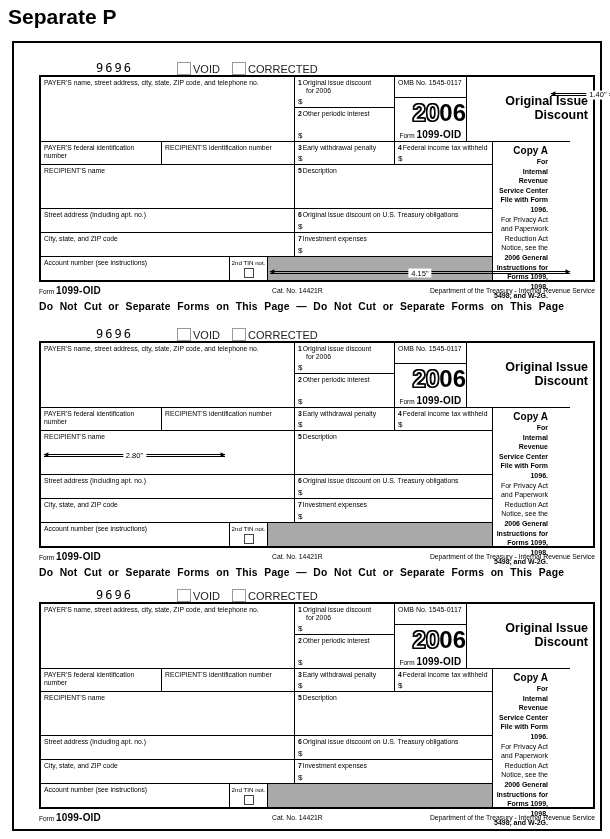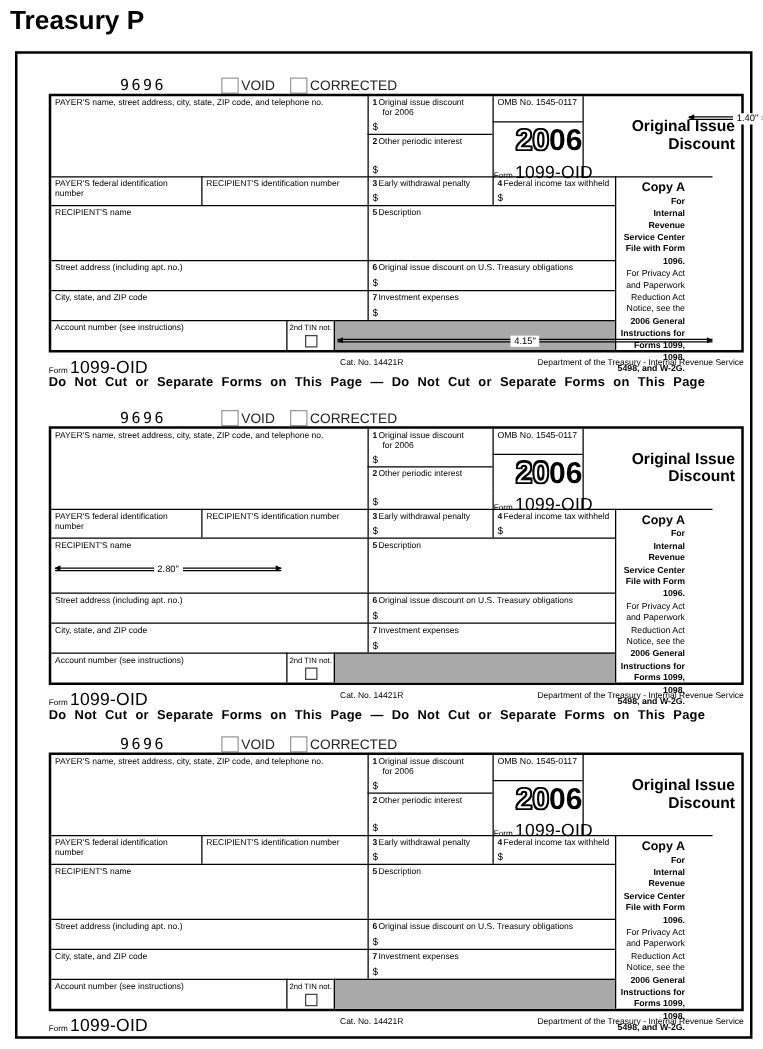--- a/index.html
+++ b/index.html
@@ -33,21 +33,21 @@
   .c-payer{left:0;top:0;width:253px;height:64px;}
   .c-box1{left:253px;top:0;width:100px;height:31px;}
   .c-box2{left:253px;top:31px;width:100px;height:33px;}
   .c-omb{left:353px;top:0;width:72px;height:21px;font-size:7px;}
   .c-year{left:353px;top:21px;width:72px;height:31px;text-align:right;padding:0;}
   .year{font-size:24px;font-weight:bold;line-height:30px;letter-spacing:0;}
   .yr-outline{color:#fff;-webkit-text-stroke:1.1px #000;
               text-shadow:-1px -1px 0 #000,1px -1px 0 #000,-1px 1px 0 #000,1px 1px 0 #000;}
   .c-formline{left:353px;top:52px;width:72px;height:12px;text-align:center;padding:0;white-space:nowrap;}
   .fw{font-size:6.5px;}
-  .fn{font-weight:normal;font-size:14px;letter-spacing:0.2px;}
+  .fn{font-weight:bold;font-size:10px;letter-spacing:0.2px;}
   .vline-year{position:absolute;left:425px;top:0;height:64px;width:0;border-left:1px solid #000;}
   .c-title{left:425px;top:0;width:127px;height:64px;text-align:right;padding:17px 5px 0 0;}
   .main-title{font-size:12.5px;font-weight:bold;line-height:14px;}
   .c-payerid{left:0;top:64px;width:120px;height:23px;}
   .c-recipid{left:120px;top:64px;width:133px;height:23px;}
   .c-box3{left:253px;top:64px;width:100px;height:23px;}
   .c-box4{left:353px;top:64px;width:98px;height:23px;}
   .c-copya{left:451px;top:64px;width:78px;height:139px;text-align:right;padding:2px 22px 0 0;}
   .ca{display:block;font-size:7px;line-height:9.6px;}
   .ca-big{font-size:10px;line-height:13px;font-weight:bold;}
@@ -76,21 +76,21 @@
   
   .form-footer{position:relative;height:12px;margin-top:3px;font-size:6.8px;}
   .f-left{position:absolute;left:0;top:0;}
   .f-cat{position:absolute;left:233px;top:2px;}
   .f-dept{position:absolute;right:0;top:2px;}
 </style>
 </head>
 <body>
 
 <div class="page">
-  <div class="exhibit-title">Treasury P</div>
+  <div class="exhibit-title">Separate P</div>
   <div class="exhibit-box" id="forms-host">
     <div class="sep sep-a">Do Not Cut or Separate Forms on This Page — Do Not Cut or Separate Forms on This Page</div>
     <div class="sep sep-b">Do Not Cut or Separate Forms on This Page — Do Not Cut or Separate Forms on This Page</div>
   <div class="form-instance form-pos-0">
     <div class="code-row">
       <span class="ocr">9696</span>
       <span class="cb cb-void"></span>
       <span class="cb-label lbl-void">VOID</span>
       <span class="cb cb-corr"></span>
       <span class="cb-label lbl-corr">CORRECTED</span>

